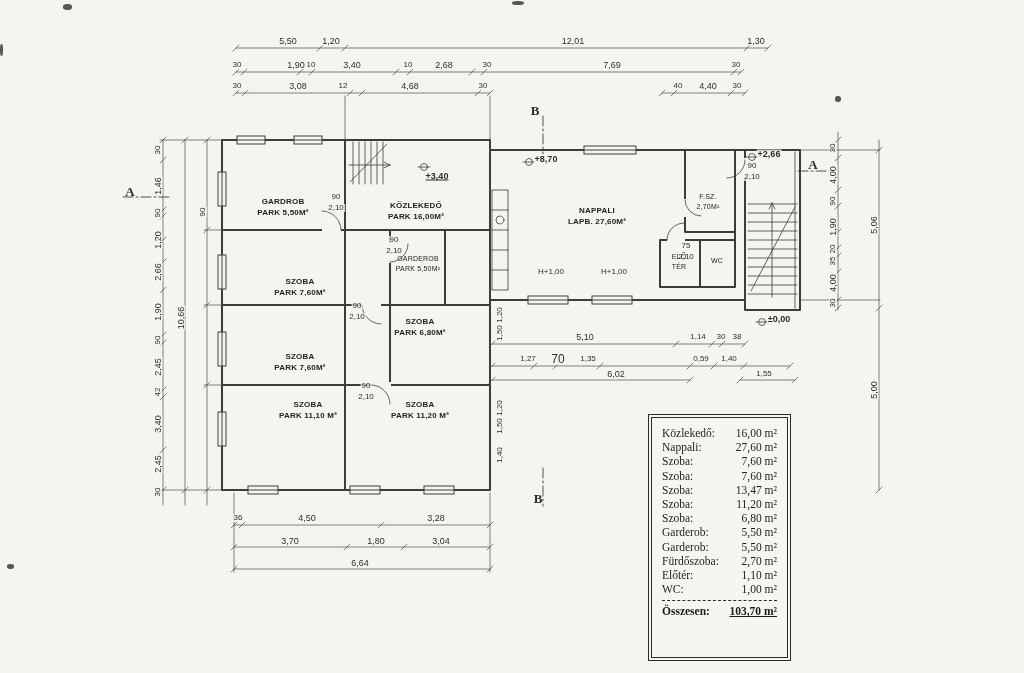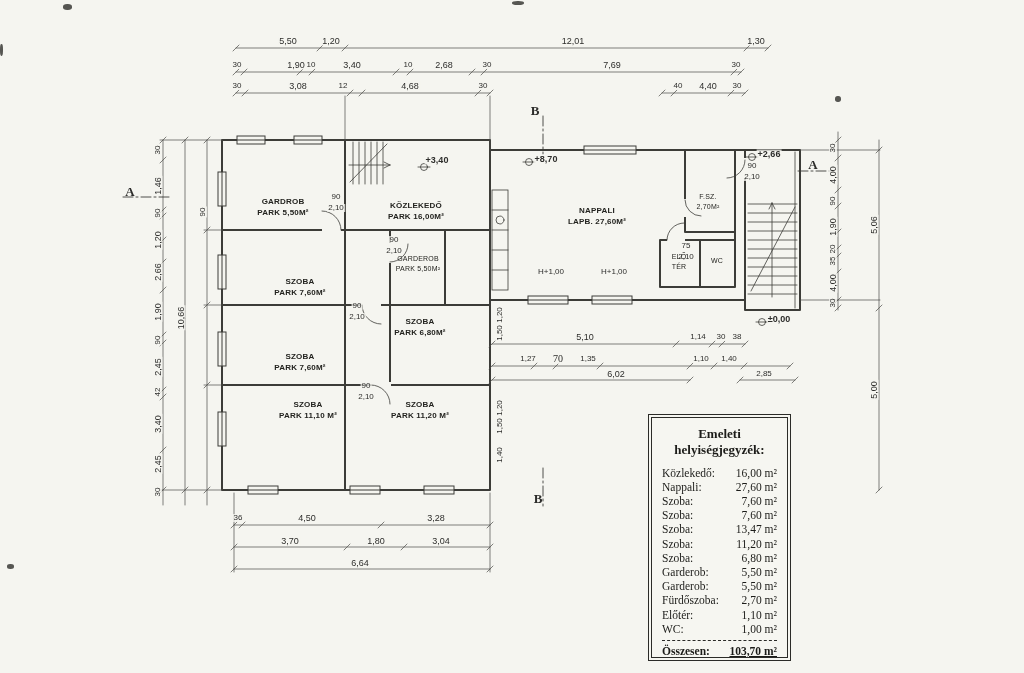--- a/index.html
+++ b/index.html
@@ -179,26 +179,26 @@
       <div class="dim" style="left: 436px; top: 518px; transform: translate(-50%, -50%);">3,28</div>
       <div class="dim" style="left: 290px; top: 541px; transform: translate(-50%, -50%);">3,70</div>
       <div class="dim" style="left: 376px; top: 541px; transform: translate(-50%, -50%);">1,80</div>
       <div class="dim" style="left: 441px; top: 541px; transform: translate(-50%, -50%);">3,04</div>
       <div class="dim" style="left: 360px; top: 563px; transform: translate(-50%, -50%);">6,64</div>
       <div class="dim" style="left: 585px; top: 337px; transform: translate(-50%, -50%);">5,10</div>
       <div class="dim" style="left: 698px; top: 337px; font-size: 8px; transform: translate(-50%, -50%);">1,14</div>
       <div class="dim" style="left: 721px; top: 337px; font-size: 8px; transform: translate(-50%, -50%);">30</div>
       <div class="dim" style="left: 737px; top: 337px; font-size: 8px; transform: translate(-50%, -50%); text-align: center;">38</div>
       <div class="dim" style="left: 528px; top: 359px; font-size: 8px; transform: translate(-50%, -50%);">1,27</div>
-      <div class="dim" style="left: 558px; top: 359px; font-size: 10px; transform: translate(-50%, -50%); font-family: Liberation Serif, serif;">70</div>
+      <div class="dim" style="left: 558px; top: 359px; font-size: 12px; transform: translate(-50%, -50%);">70</div>
       <div class="dim" style="left: 588px; top: 359px; font-size: 8px; transform: translate(-50%, -50%);">1,35</div>
-      <div class="dim" style="left: 701px; top: 359px; font-size: 8px; transform: translate(-50%, -50%);">1,10</div>
+      <div class="dim" style="left: 701px; top: 359px; font-size: 8px; transform: translate(-50%, -50%);">0,59</div>
       <div class="dim" style="left: 729px; top: 359px; font-size: 8px; transform: translate(-50%, -50%);">1,40</div>
       <div class="dim" style="left: 616px; top: 374px; transform: translate(-50%, -50%);">6,02</div>
-      <div class="dim" style="left: 764px; top: 374px; font-size: 8px; transform: translate(-50%, -50%);">2,85</div>
+      <div class="dim" style="left: 764px; top: 374px; font-size: 8px; transform: translate(-50%, -50%);">1,55</div>
       <div class="dim" style="left: 158px; top: 150px; font-size: 8px; transform: translate(-50%, -50%) rotate(-90deg);">30</div>
       <div class="dim" style="left: 158px; top: 186px; transform: translate(-50%, -50%) rotate(-90deg);">1,46</div>
       <div class="dim" style="left: 158px; top: 213px; font-size: 8px; transform: translate(-50%, -50%) rotate(-90deg);">90</div>
       <div class="dim" style="left: 158px; top: 240px; transform: translate(-50%, -50%) rotate(-90deg);">1,20</div>
       <div class="dim" style="left: 158px; top: 272px; transform: translate(-50%, -50%) rotate(-90deg);">2,66</div>
       <div class="dim" style="left: 158px; top: 312px; transform: translate(-50%, -50%) rotate(-90deg);">1,90</div>
       <div class="dim" style="left: 158px; top: 340px; font-size: 8px; transform: translate(-50%, -50%) rotate(-90deg);">90</div>
       <div class="dim" style="left: 158px; top: 367px; transform: translate(-50%, -50%) rotate(-90deg);">2,45</div>
       <div class="dim" style="left: 158px; top: 392px; font-size: 8px; transform: translate(-50%, -50%) rotate(-90deg);">42</div>
       <div class="dim" style="left: 158px; top: 424px; transform: translate(-50%, -50%) rotate(-90deg);">3,40</div>
@@ -228,21 +228,21 @@
       <div class="dim" style="left: 752px; top: 177px; font-size: 8px; transform: translate(-50%, -50%);">2,10</div>
       <div class="dim" style="left: 686px; top: 246px; font-size: 8px; transform: translate(-50%, -50%);">75</div>
       <div class="dim" style="left: 686px; top: 257px; font-size: 8px; transform: translate(-50%, -50%);">2,10</div>
       <div class="dim" style="left: 500px; top: 315px; font-size: 8px; transform: translate(-50%, -50%) rotate(-90deg);">1,20</div>
       <div class="dim" style="left: 500px; top: 333px; font-size: 8px; transform: translate(-50%, -50%) rotate(-90deg);">1,50</div>
       <div class="dim" style="left: 500px; top: 408px; font-size: 8px; transform: translate(-50%, -50%) rotate(-90deg);">1,20</div>
       <div class="dim" style="left: 500px; top: 426px; font-size: 8px; transform: translate(-50%, -50%) rotate(-90deg);">1,50</div>
       <div class="dim" style="left: 500px; top: 455px; font-size: 8px; transform: translate(-50%, -50%) rotate(-90deg);">1,40</div>
       <div class="dim" style="left: 551px; top: 272px; font-size: 8px; transform: translate(-50%, -50%);">H+1,00</div>
       <div class="dim" style="left: 614px; top: 272px; font-size: 8px; transform: translate(-50%, -50%);">H+1,00</div>
-      <div class="lvl" style="left: 437px; top: 160px; transform: translate(-50%, -50%);">+3,40</div>
+      <div class="lvl" style="left: 437px; top: 176px; transform: translate(-50%, -50%); text-decoration: underline;">+3,40</div>
       <div class="lvl" style="left: 546px; top: 159px; transform: translate(-50%, -50%);">+8,70</div>
       <div class="lvl" style="left: 769px; top: 154px; transform: translate(-50%, -50%);">+2,66</div>
       <div class="lvl" style="left: 779px; top: 319px; transform: translate(-50%, -50%);">±0,00</div>
       <div class="sec" style="left: 130px; top: 191px; transform: translate(-50%, -50%);">A</div>
       <div class="sec" style="left: 813px; top: 164px; transform: translate(-50%, -50%);">A</div>
       <div class="sec" style="left: 535px; top: 110px; transform: translate(-50%, -50%);">B</div>
       <div class="sec" style="left: 538px; top: 498px; transform: translate(-50%, -50%);">B</div>
       <div class="room" style="left: 283px; top: 196px;">
         <div>GARDROB</div>
         <div>PARK 5,50M²</div>
@@ -286,24 +286,20 @@
         <div>SZOBA</div>
         <div>PARK 11,10 M²</div>
       </div>
       <div class="room" style="left: 420px; top: 399px;">
         <div>SZOBA</div>
         <div>PARK 11,20 M²</div>
       </div>
     </div>
 
   <div id="legend">
-    <div class="title">
-      <div>Emeleti</div>
-      <div>helyiségjegyzék:</div>
-    </div>
     <div id="legend-rows">
         <div class="lrow">
           <span class="ll">Közlekedő:</span>
           <span class="lv">16,00 m²</span>
         </div>
         <div class="lrow">
           <span class="ll">Nappali:</span>
           <span class="lv">27,60 m²</span>
         </div>
         <div class="lrow">

